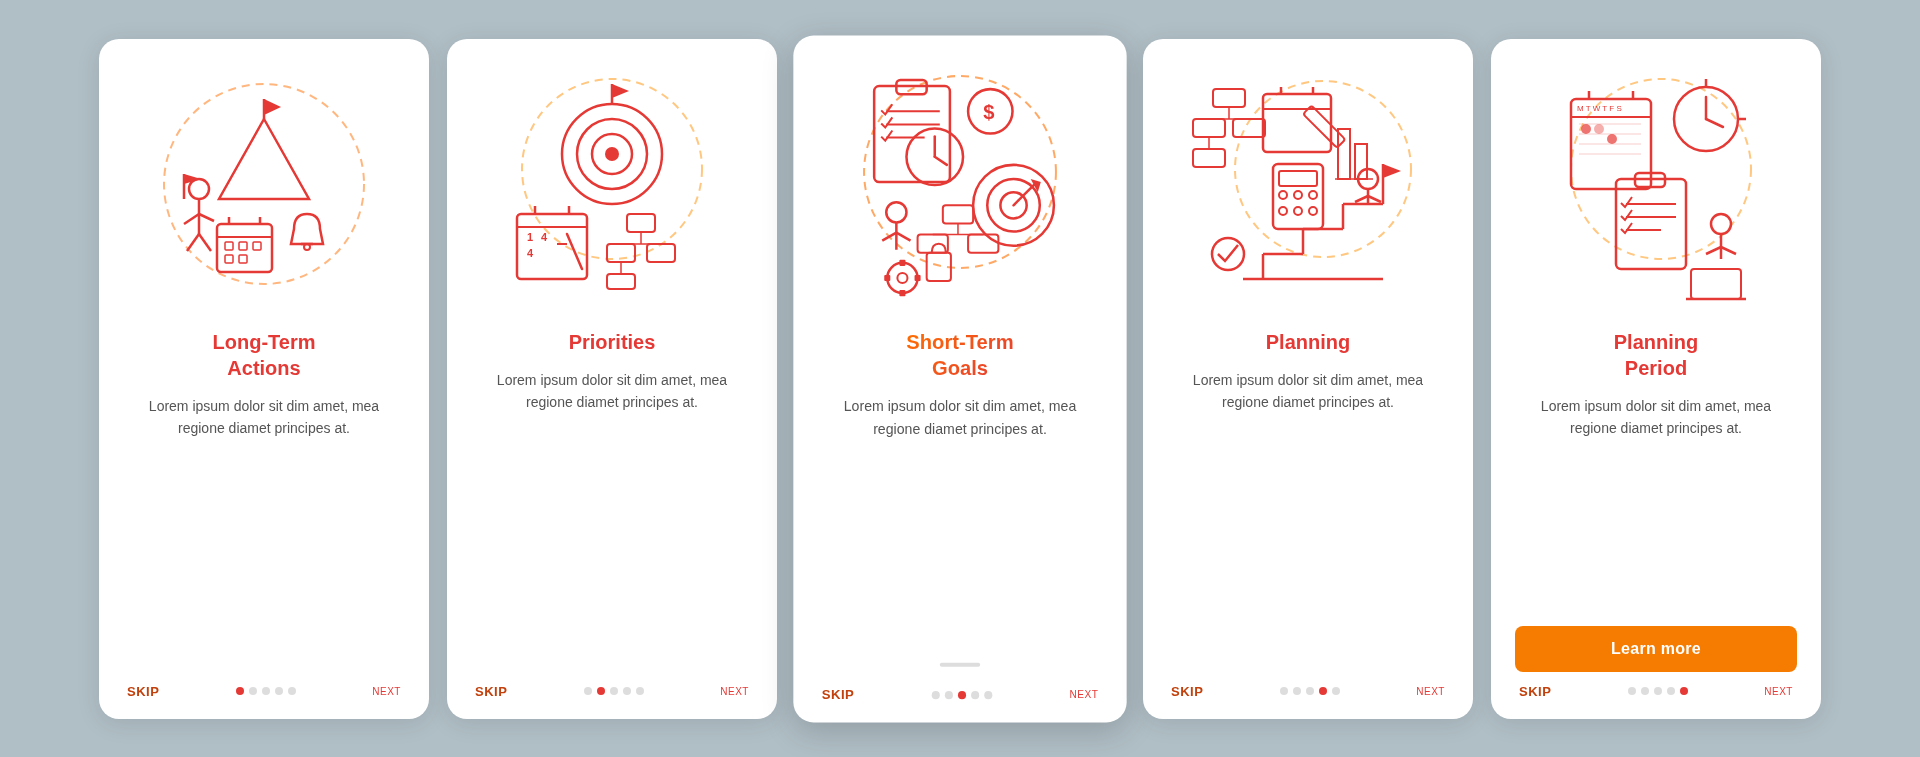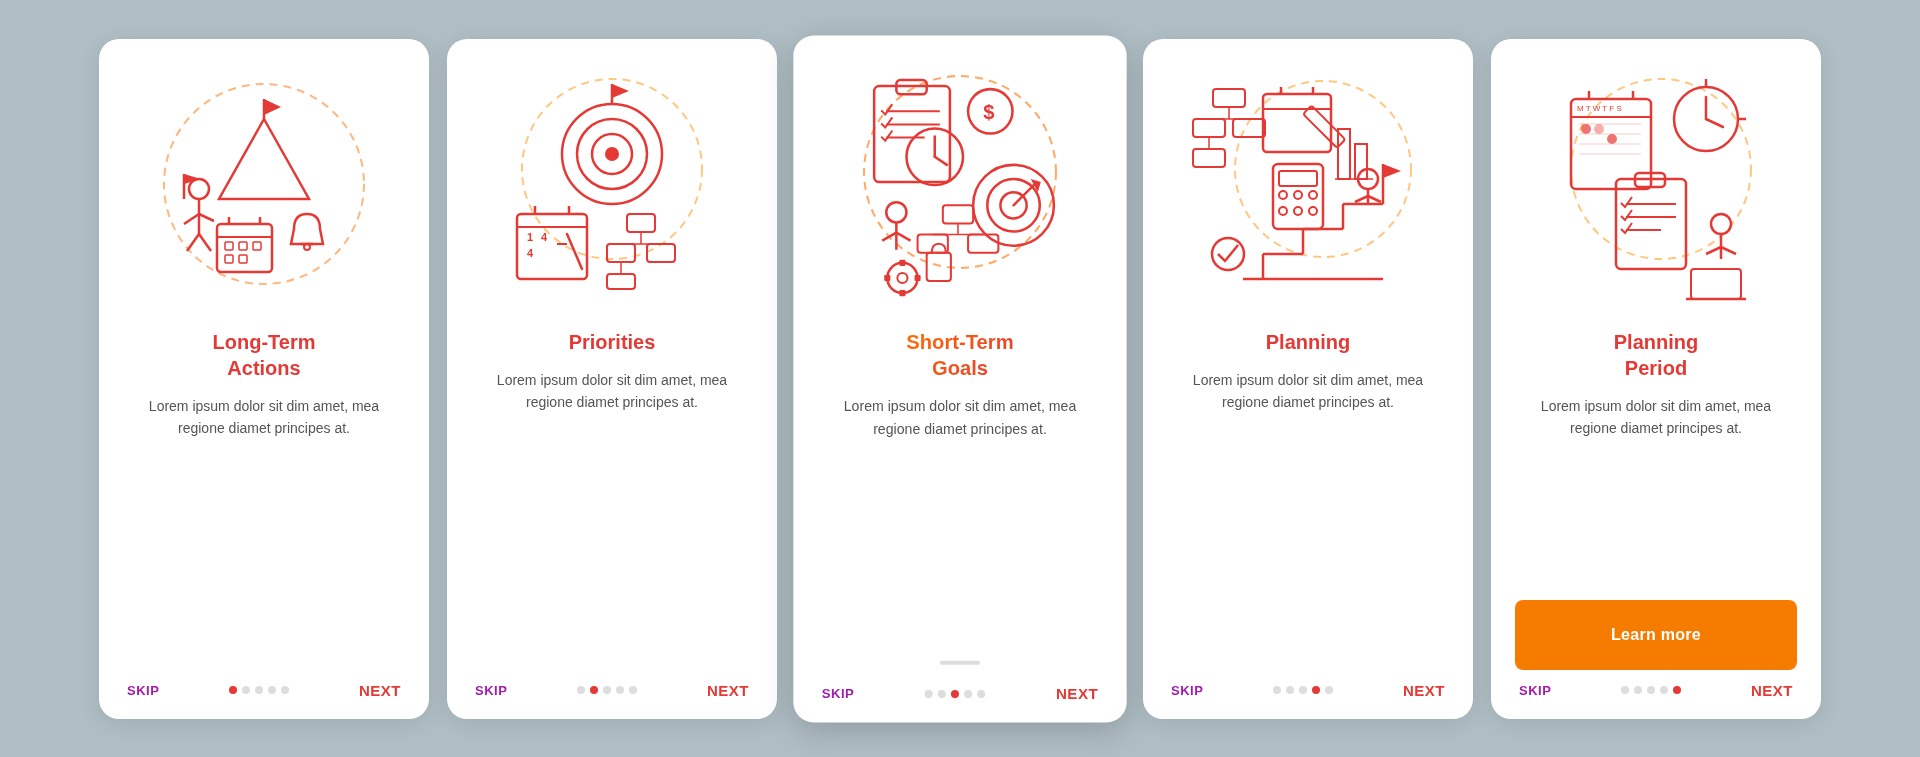--- a/index.html
+++ b/index.html
@@ -81,47 +81,47 @@
       flex-direction: column;
       align-items: center;
       gap: 12px;
     }
 
     .learn-more-btn {
       background: #f57c00;
       color: #fff;
       border: none;
       border-radius: 8px;
-      padding: 26px 0;
+      padding: 14px 0;
       width: 100%;
       font-size: 16px;
       font-weight: 700;
       cursor: pointer;
       letter-spacing: 0.3px;
     }
 
     .nav-row {
       display: flex;
       align-items: center;
       justify-content: space-between;
       width: 100%;
       padding: 0 4px;
     }
 
     .nav-skip {
       font-size: 13px;
       font-weight: 700;
-      color: #a21caf;
+      color: #c2410c;
       letter-spacing: 0.5px;
       cursor: pointer;
     }
 
     .nav-next {
-      font-size: 15px;
-      font-weight: 700;
+      font-size: 10px;
+      font-weight: 400;
       color: #e53935;
       letter-spacing: 0.5px;
       cursor: pointer;
     }
 
     .dots {
       display: flex;
       gap: 5px;
       align-items: center;
     }

